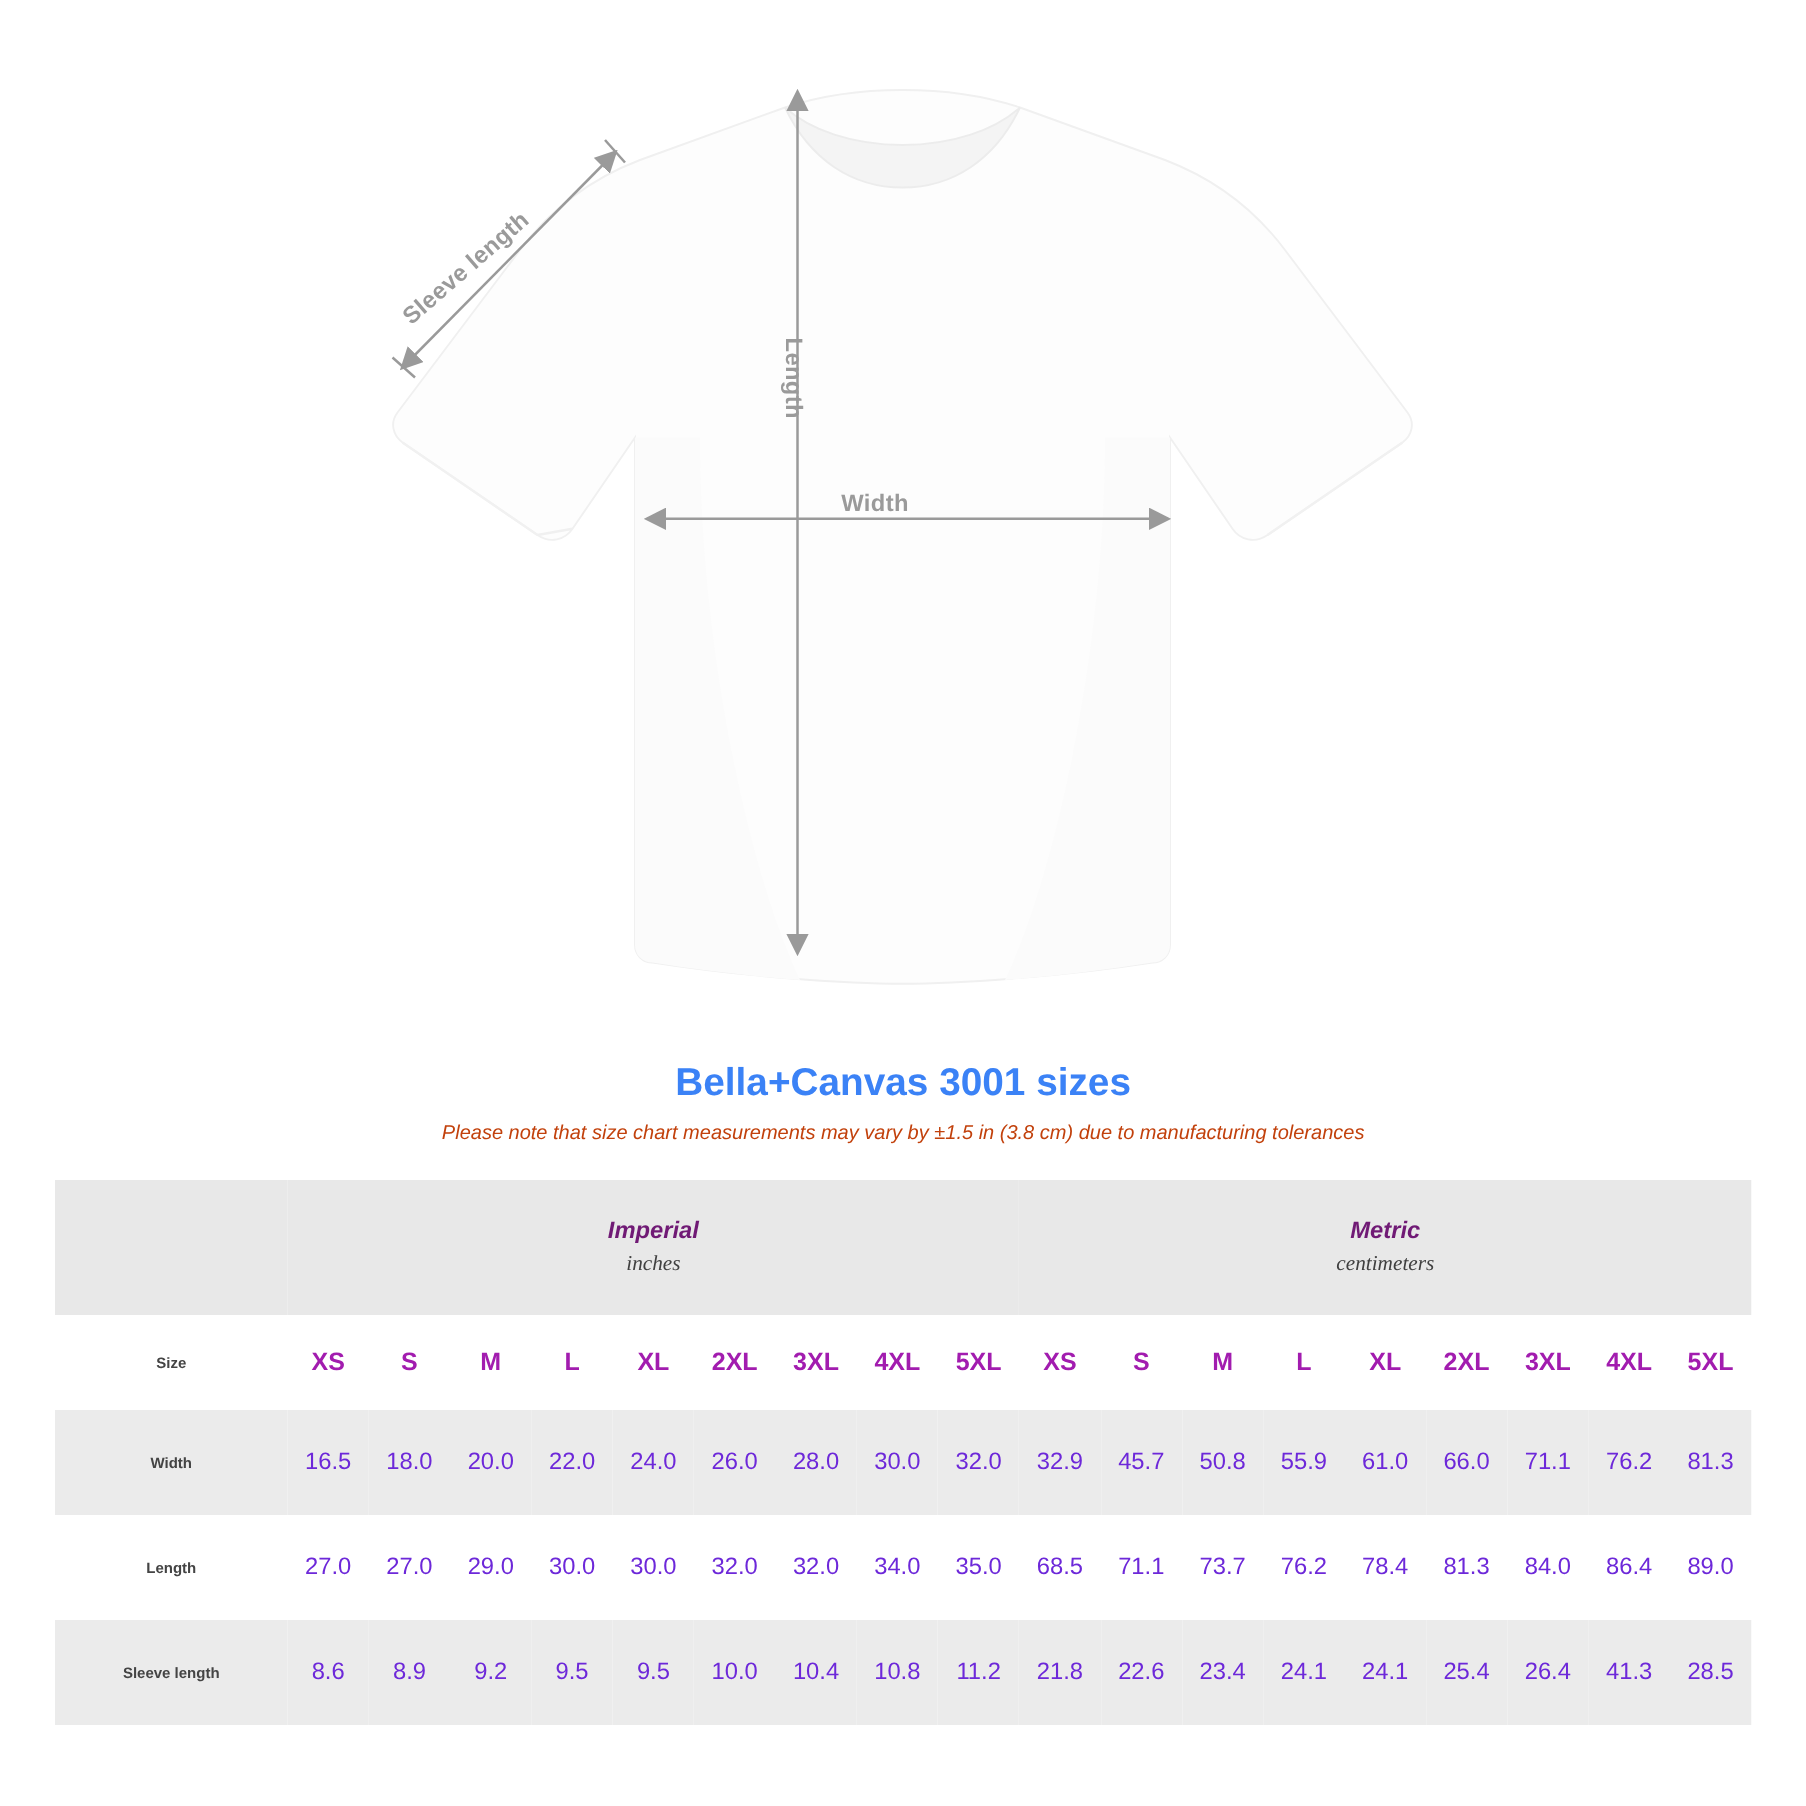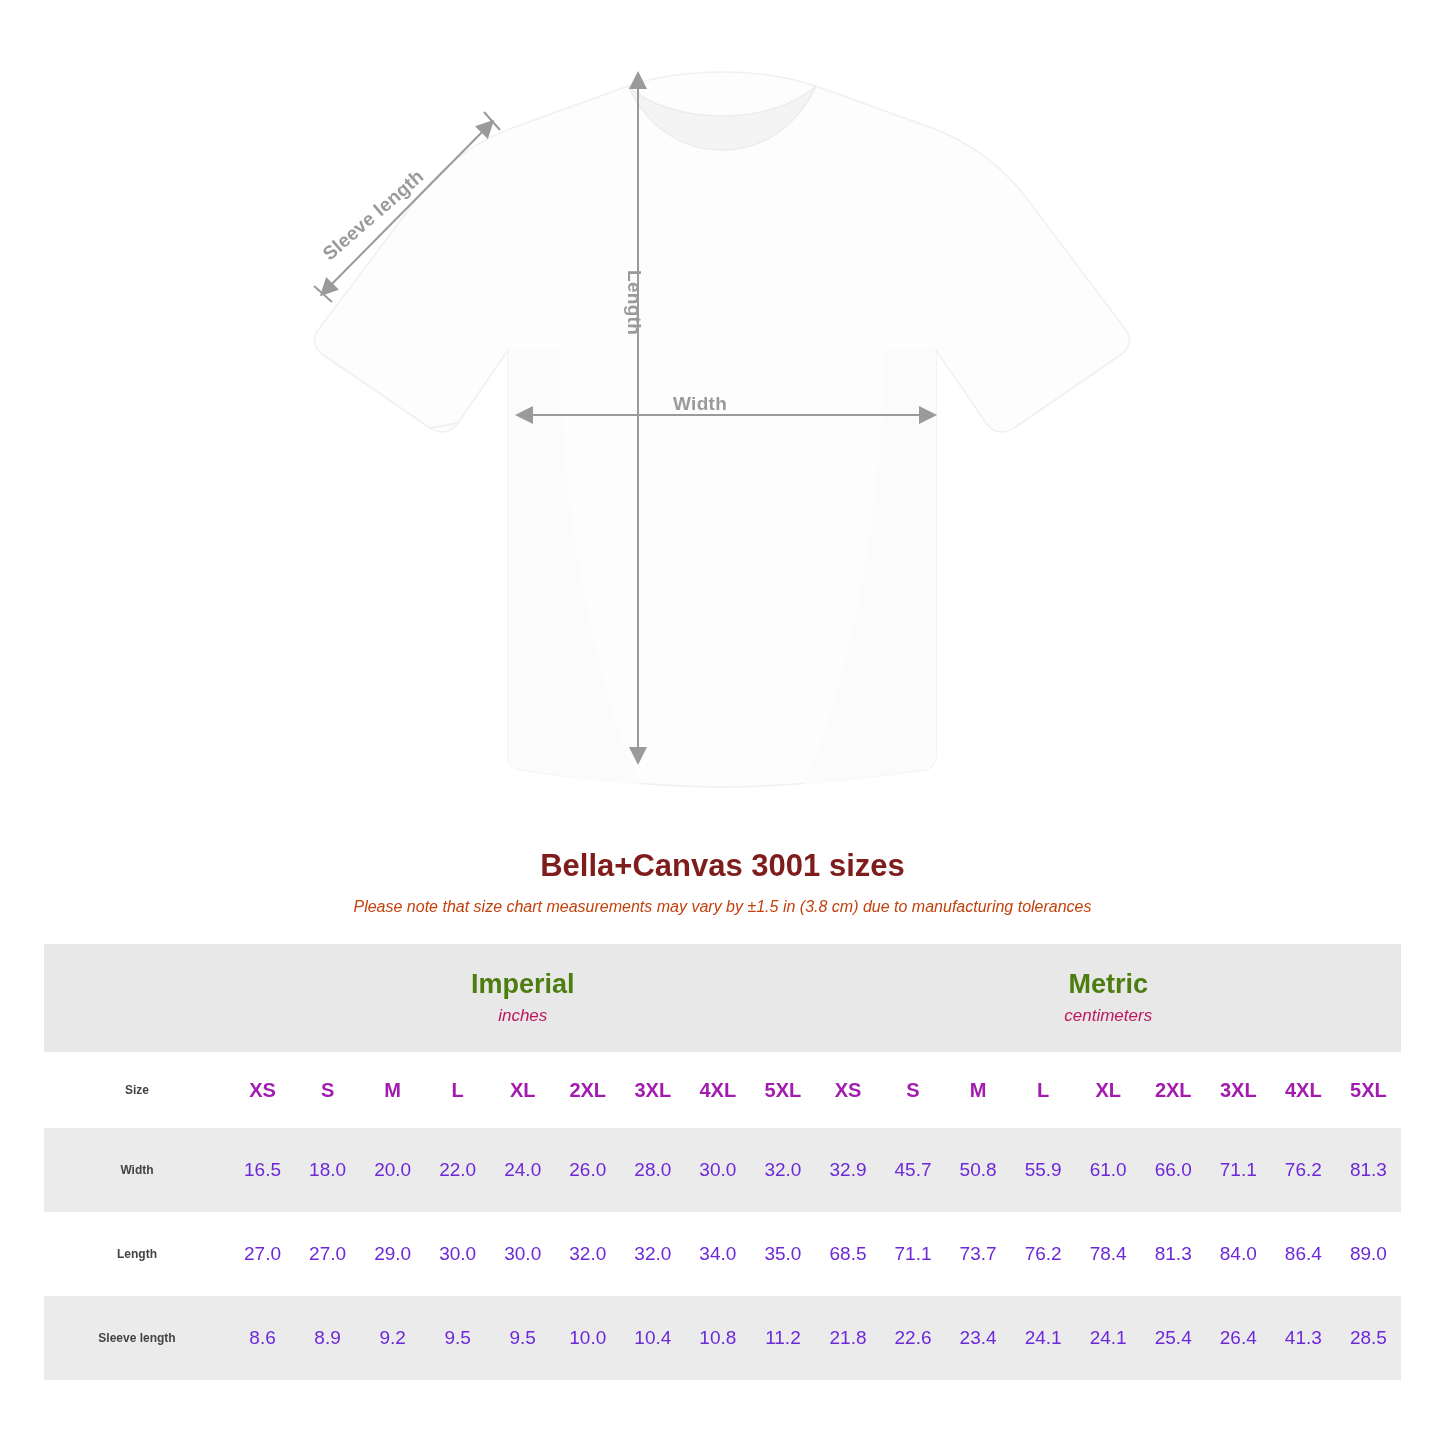--- a/index.html
+++ b/index.html
@@ -51,21 +51,21 @@
   }
 
   
   #title-block {
     text-align: center;
     margin-top: 18px;
   }
   #chart-title {
     font-size: 31px;
     font-weight: bold;
-    color: #7f1d1d;
+    color: #3b82f6;
     margin: 0 0 14px 0;
   }
   #chart-note {
     font-size: 16px;
     font-style: italic;
     color: #c2410c;
     margin: 0;
   }
 
   
@@ -82,30 +82,32 @@
     vertical-align: middle;
     border: none;
     padding: 0;
   }
   
   .unit-head td {
     height: 108px;
     background: #e8e8e8;
   }
   .unit-name {
-    font-size: 27px;
-    font-weight: bold;
-    color: #4d7c0f;
+    font-size: 19px;
+    font-style: italic;
+    font-weight: bold;
+    color: #701a75;
     line-height: 1.1;
   }
   .unit-sub {
     font-size: 17px;
     font-style: italic;
-    color: #be185d;
+    color: #404040;
     margin-top: 6px;
+    font-family: Liberation Serif, serif;
   }
   
   tr.row-size td { height: 76px; background: #ffffff; }
   tr.row-odd td  { height: 84px; background: #ebebeb; }
   tr.row-even td { height: 84px; background: #ffffff; }
 
   td.rowlabel {
     font-weight: bold;
     font-size: 12px;
     color: #444444;

